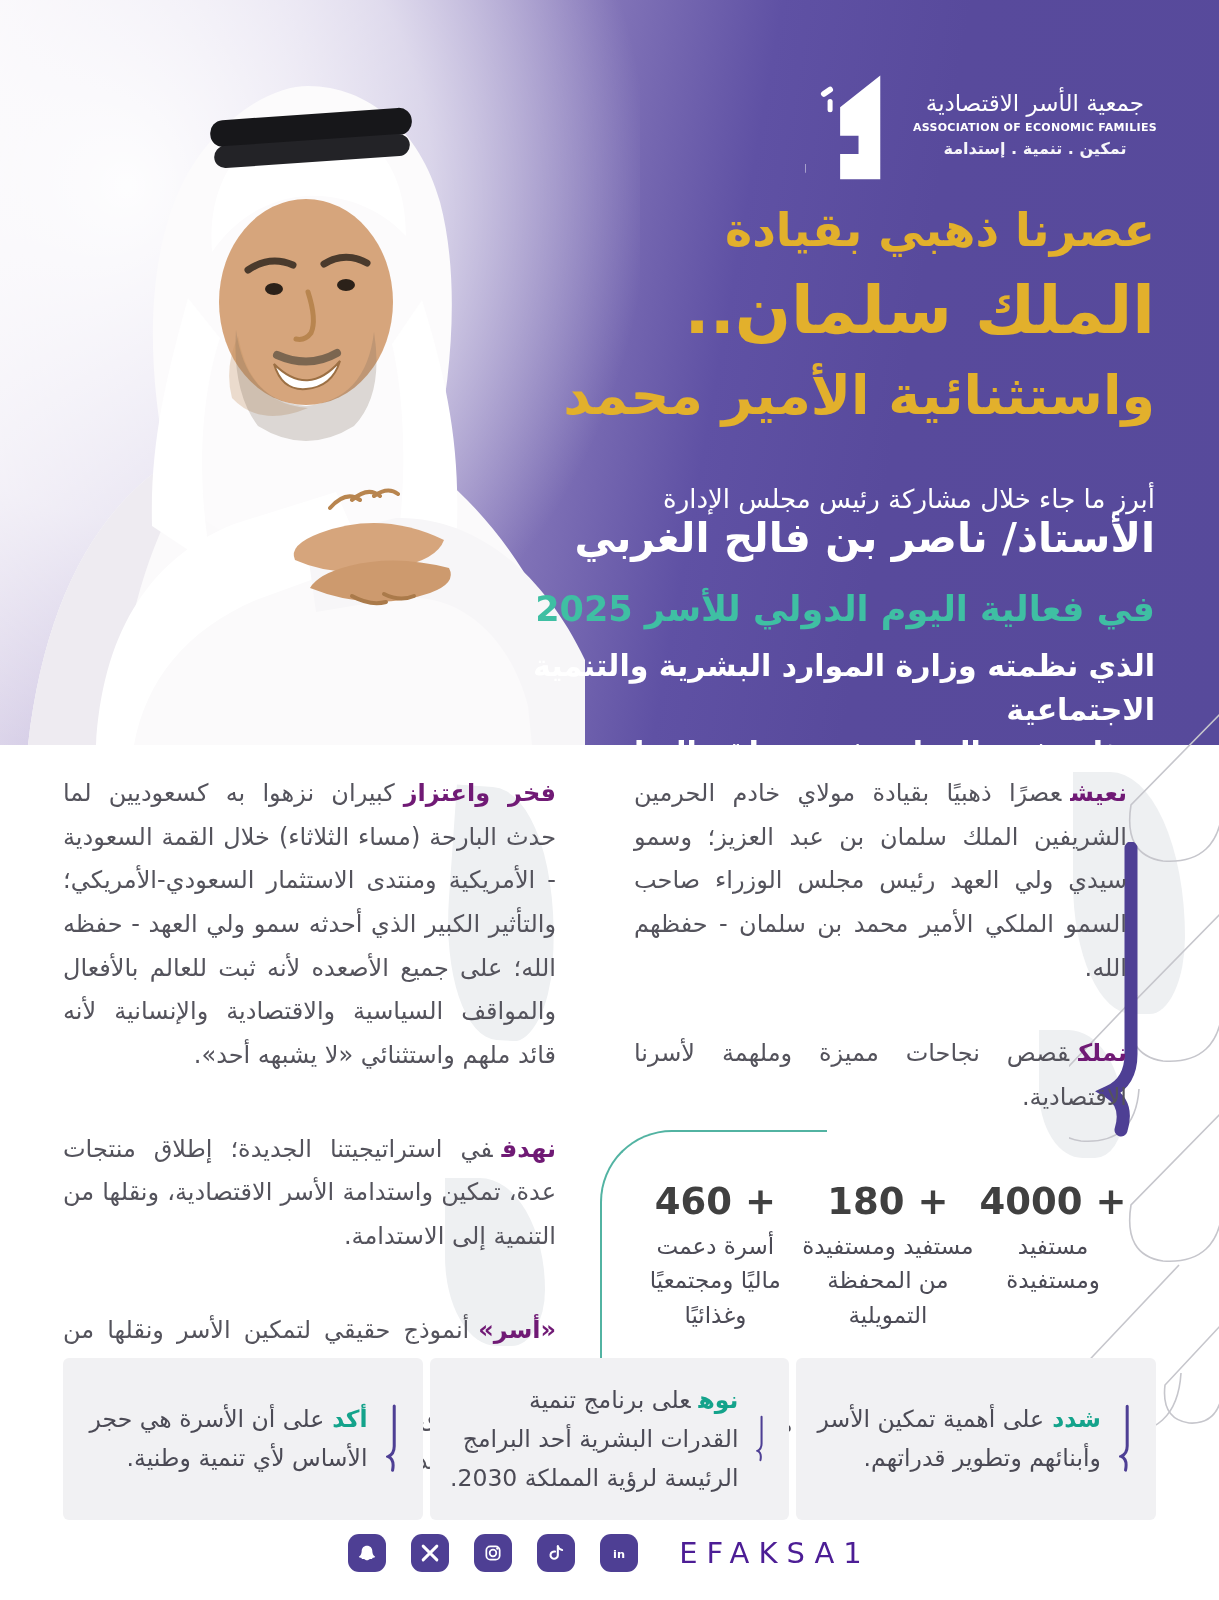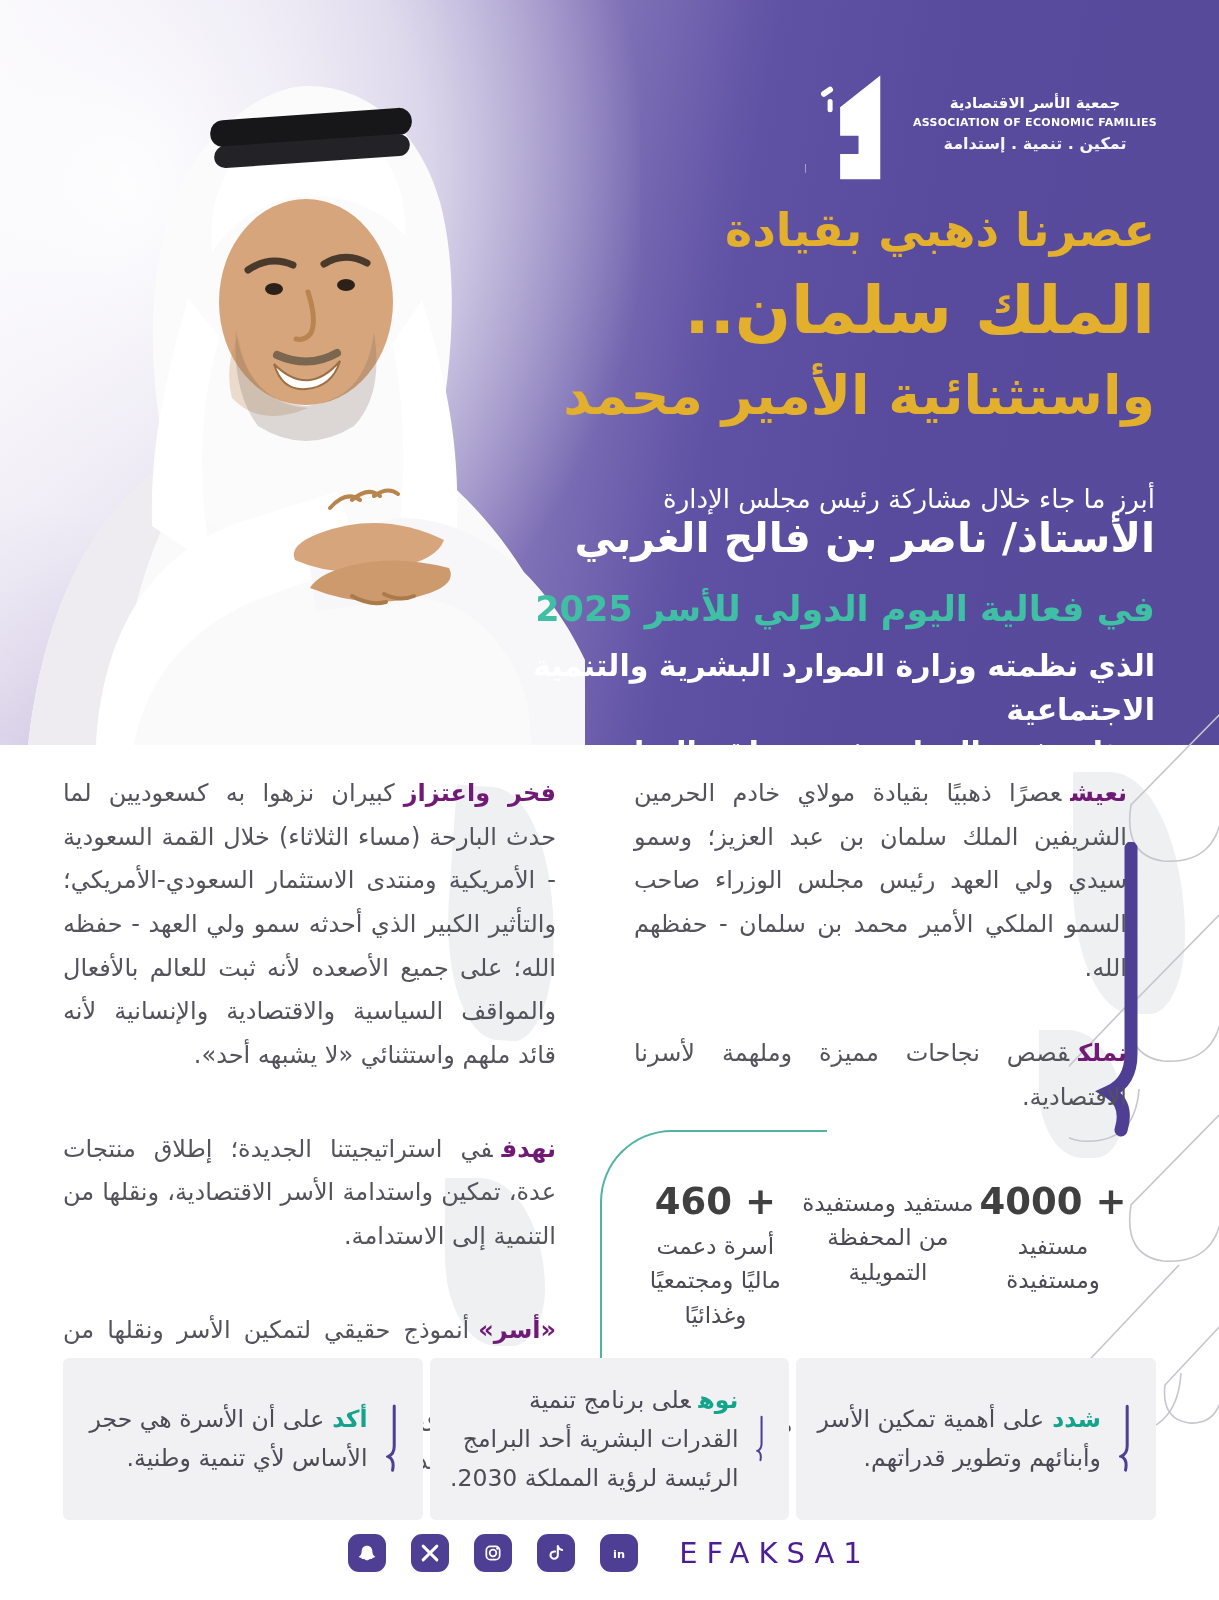--- a/index.html
+++ b/index.html
@@ -13,21 +13,21 @@
     background:linear-gradient(100deg,#efeaf4 0%,#c3b9dd 22%,#8b7dbd 42%,#5f51a4 58%,#584a9c 72%,#574a9b 100%);
   }
   .photo{position:absolute;left:0;top:0;width:640px;height:745px;}
   .photo::before{
     content:"";position:absolute;inset:0;
     background:radial-gradient(ellipse at 20% 25%, rgba(255,255,255,.96) 0%, rgba(255,255,255,.6) 42%, rgba(255,255,255,0) 72%);
   }
   .photo svg{position:absolute;left:0;top:0;}
   .logo{position:absolute;top:68px;right:62px;display:flex;direction:rtl;align-items:center;gap:16px;color:#fff;}
   .logo-text{text-align:center;line-height:1.25;}
-  .logo-ar{font-size:15px;font-weight:700;letter-spacing:.5px;}
+  .logo-ar{font-size:23px;font-weight:400;letter-spacing:.5px;}
   .logo-en{font-size:11px;font-weight:700;letter-spacing:.3px;margin-top:3px;}
   .logo-tag{font-size:16px;margin-top:4px;opacity:.95;font-weight:bold;}
   .hline{position:absolute;right:64px;text-align:right;white-space:nowrap;color:#fff;}
   .h1{top:203px;font-size:46px;font-weight:700;color:#e2b02c;}
   .h2{top:272px;font-size:66px;font-weight:700;color:#e2b02c;}
   .h3{top:364px;font-size:54px;font-weight:700;color:#e2b02c;}
   .kicker{top:484px;font-size:26px;font-weight:500;}
   .speaker{top:514px;font-size:41px;font-weight:700;}
   .event{top:589px;font-size:35px;font-weight:700;color:#3fbfa3;}
   .org{top:644px;font-size:30px;font-weight:700;line-height:1.45;white-space:normal;width:720px;}
@@ -178,20 +178,21 @@
       <p class="par mt2"><span class="lead">نملك</span><span>قصص نجاحات مميزة وملهمة لأسرنا الاقتصادية.</span></p>
 
       <div class="stats">
         <div class="stat-bracket"></div>
         <div class="srow1">
           <div class="stat st-a">
             <div class="sval" dir="ltr">4000 +</div>
             <div class="slab">مستفيد ومستفيدة</div>
           </div>
           <div class="stat st-b">
+            <div class="sval" dir="ltr">180 +</div>
             <div class="slab">مستفيد ومستفيدة من المحفظة التمويلية</div>
           </div>
           <div class="stat st-c">
             <div class="sval" dir="ltr">460 +</div>
             <div class="slab">أسرة دعمت ماليًا ومجتمعيًا وغذائيًا</div>
           </div>
         </div>
         <div class="srow2">
           <div class="stat st-d">
             <div class="sval" dir="ltr">900 +</div>

